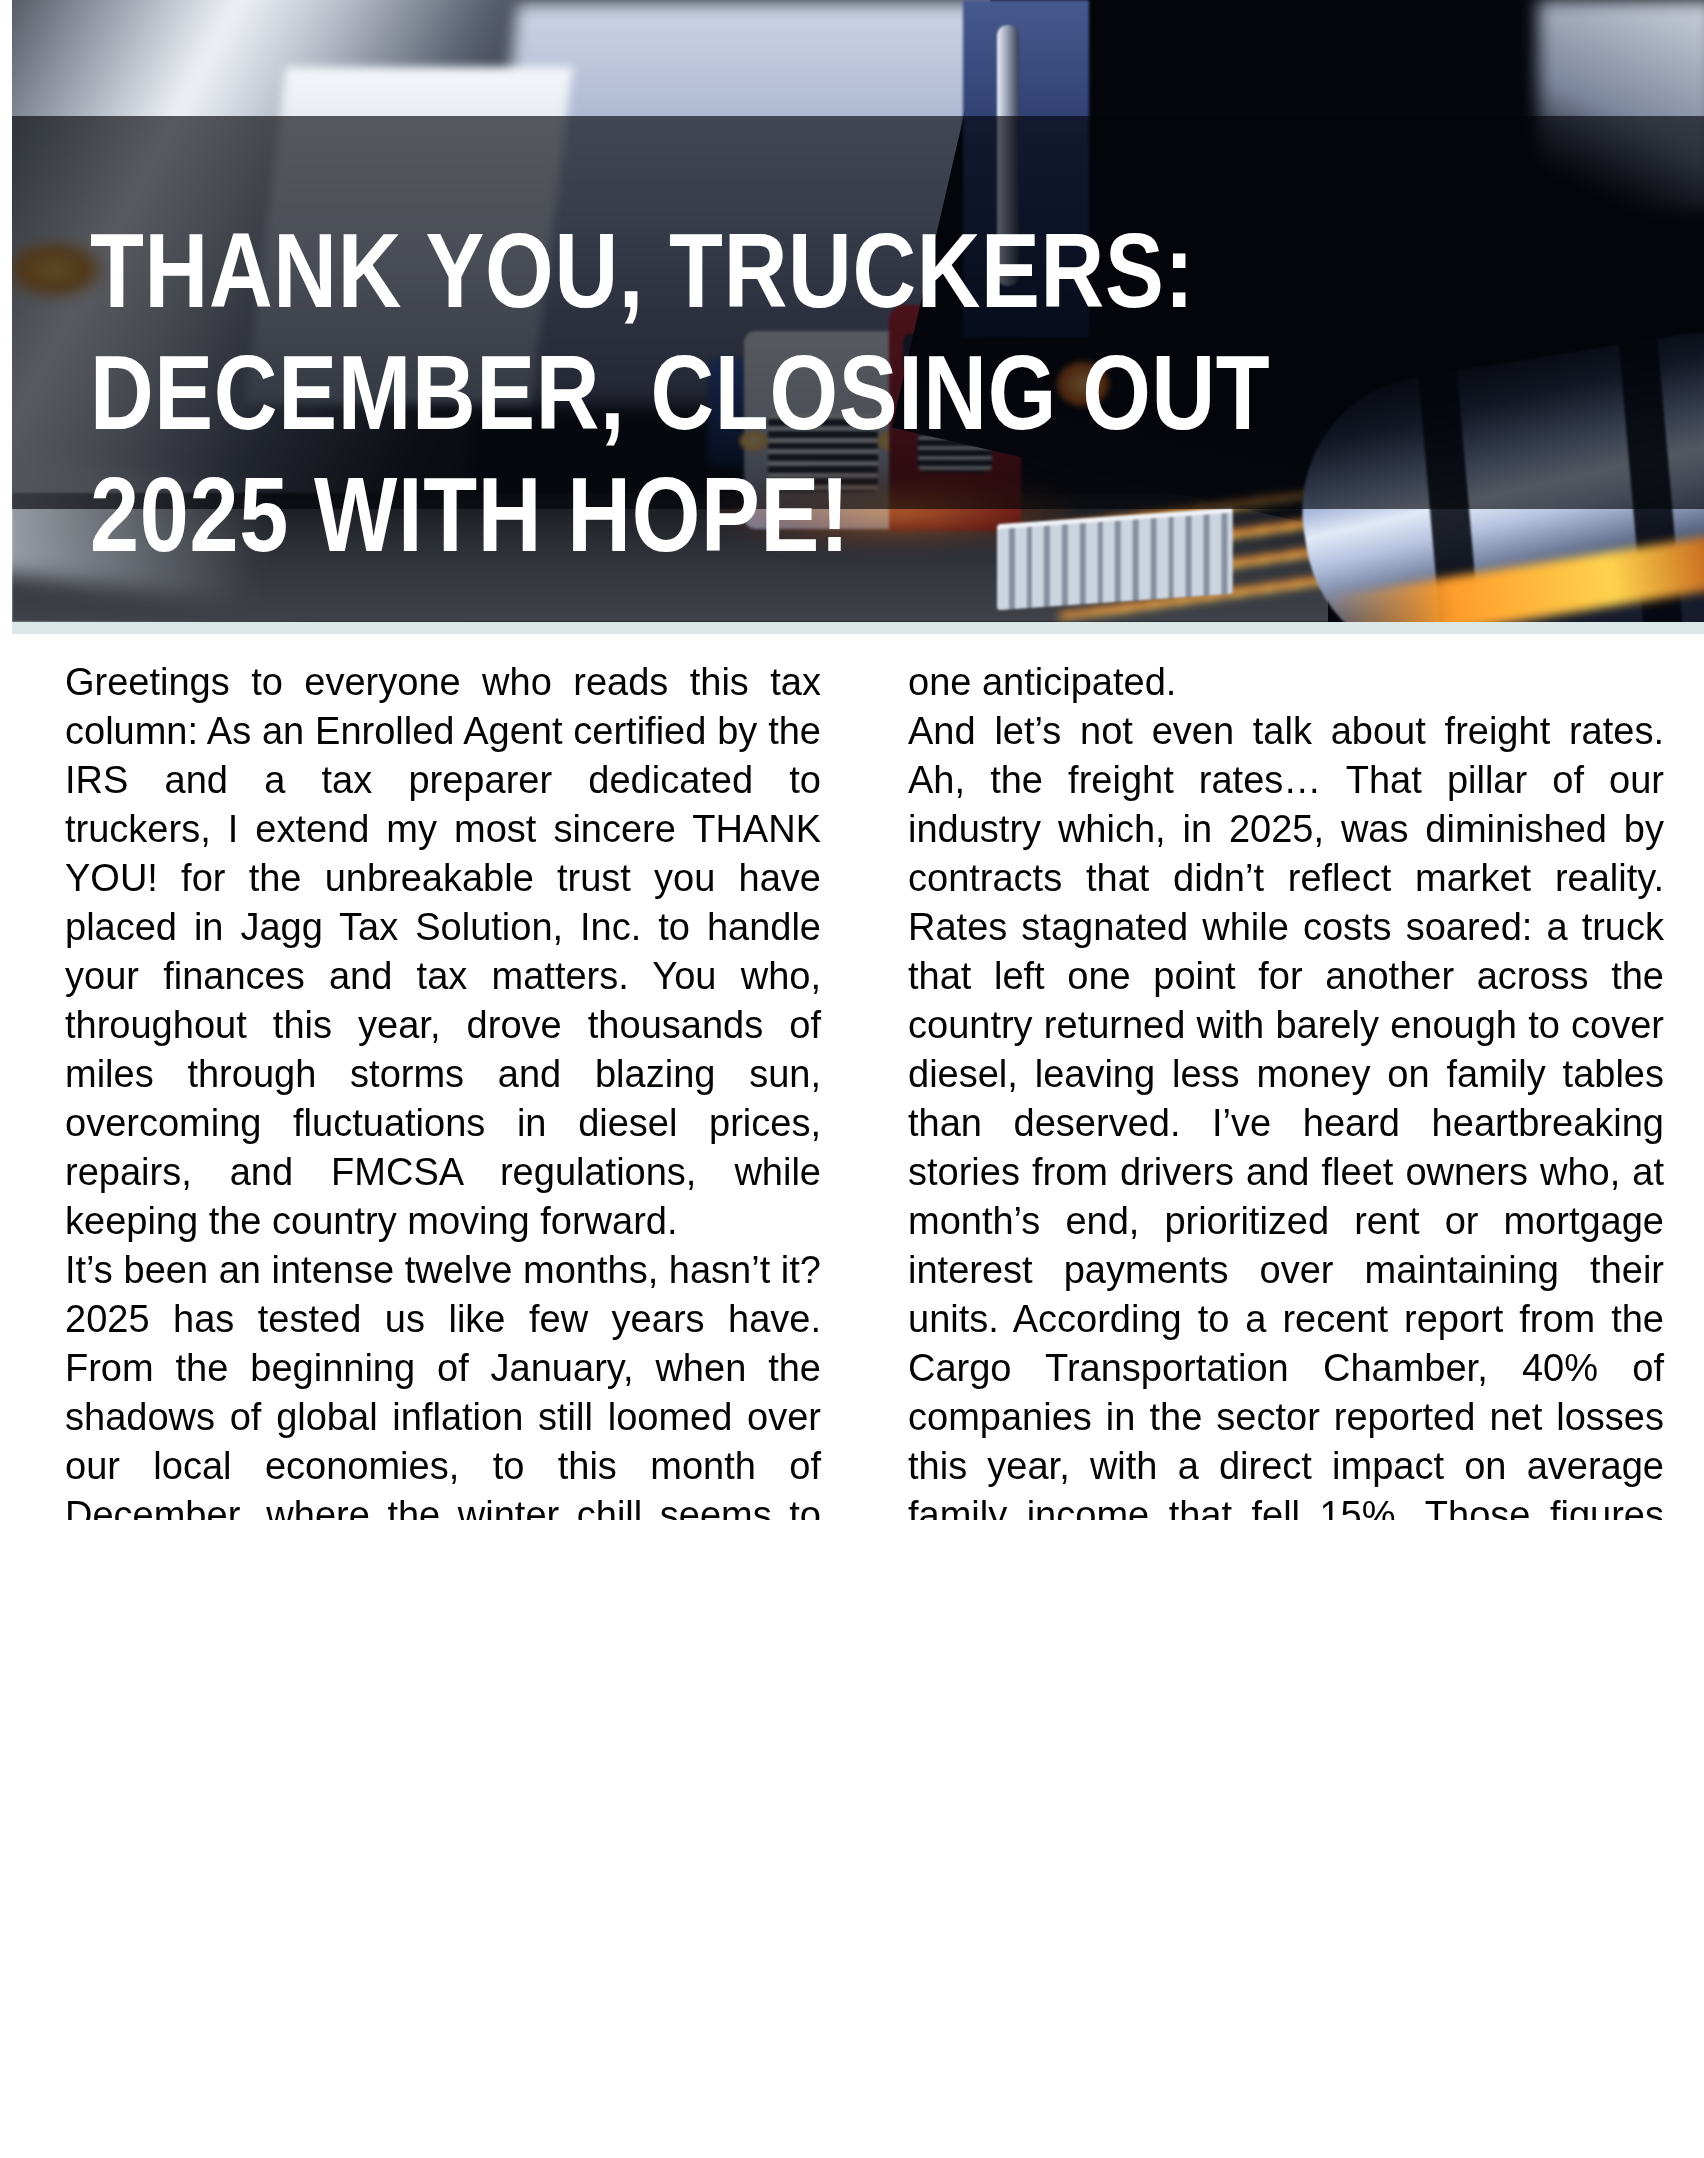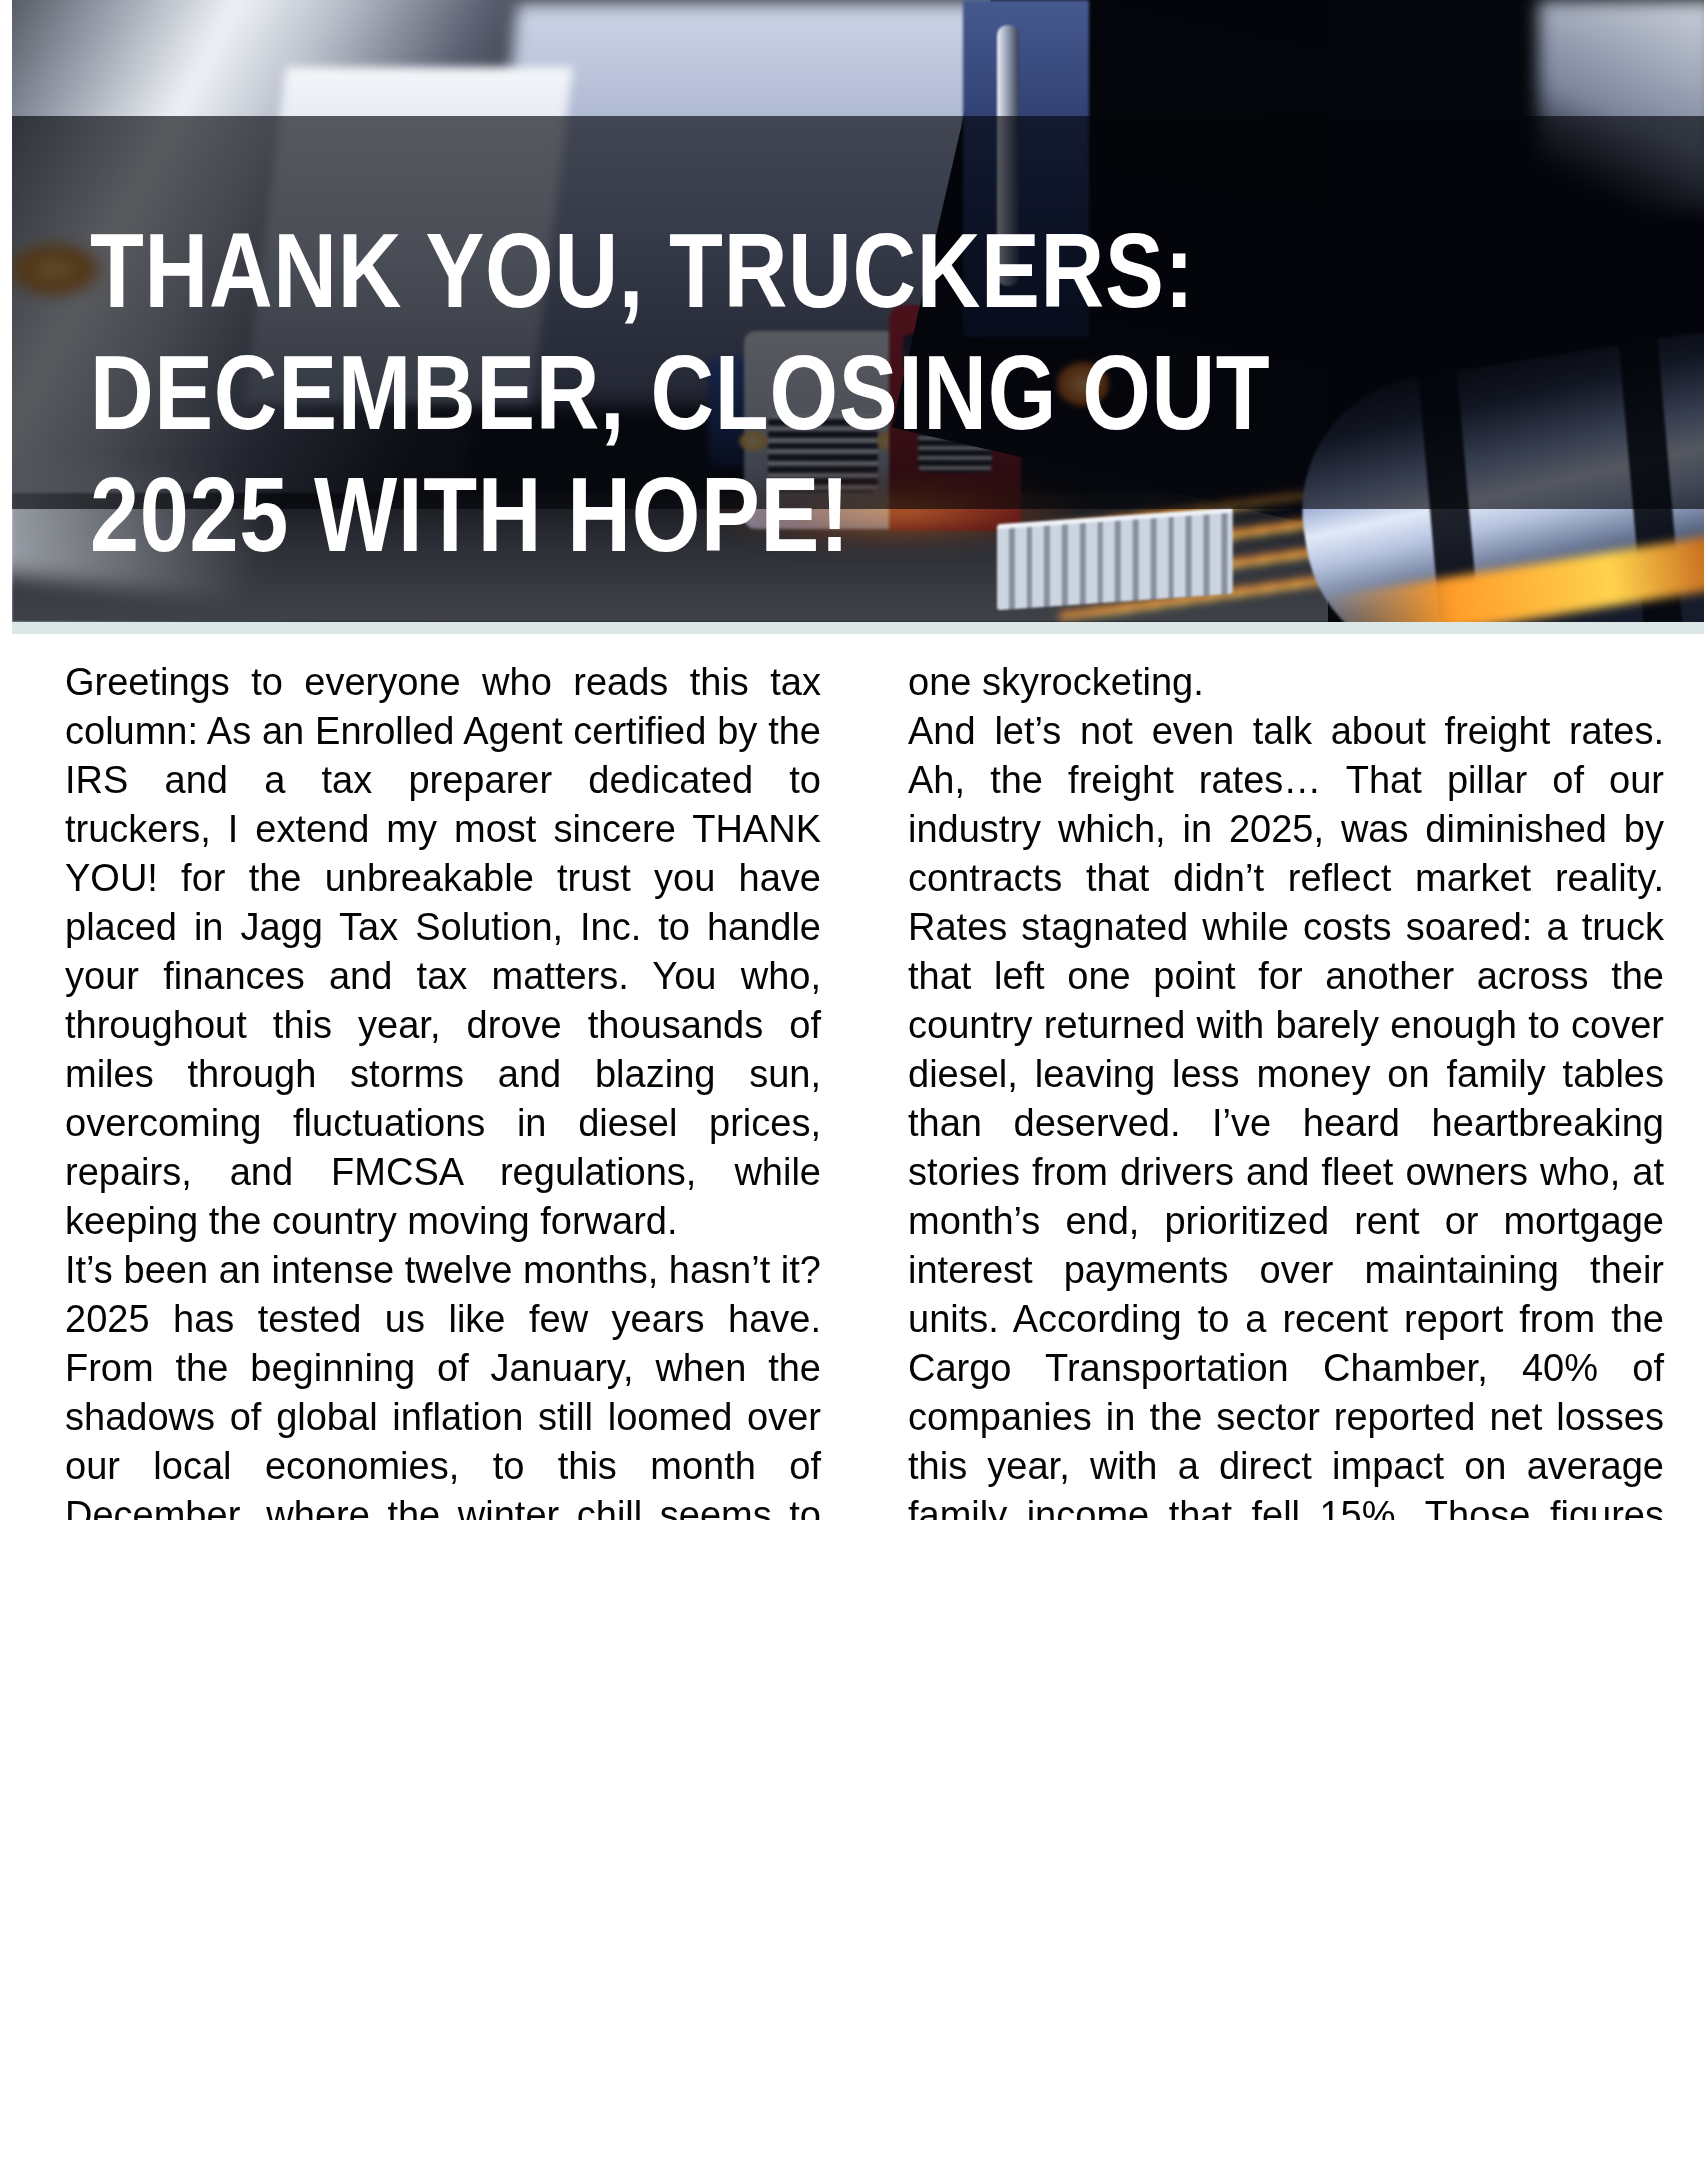--- a/index.html
+++ b/index.html
@@ -134,19 +134,19 @@
       <span class="line">2025 WITH HOPE!</span>
     </h1>
   </div>
 
   <div class="col col-left">
     <p>Greetings to everyone who reads this tax column: As an Enrolled Agent certified by the IRS and a tax preparer dedicated to truckers, I extend my most sincere THANK YOU! for the unbreakable trust you have placed in Jagg Tax Solution, Inc. to handle your finances and tax matters. You who, throughout this year, drove thousands of miles through storms and blazing sun, overcoming fluctuations in diesel prices, repairs, and FMCSA regulations, while keeping the country moving forward.</p>
     <p class="force-justify">It’s been an intense twelve months, hasn’t it? 2025 has tested us like few years have. From the beginning of January, when the shadows of global inflation still loomed over our local economies, to this month of December, where the winter chill seems to reflect the weight of tough decisions made. As a business owner in the transportation and logistics sector—that invisible lung that keeps our nation’s supply chains beating—I’ve seen up close how skyrocketing operating costs have eroded margins that once seemed solid. Fuel, which rose an average of 25% during the year according to data from the National Institute of Statistics, didn’t just fill tanks—it emptied pockets. Vehicle parts, mandatory insurance, and tolls on congested routes became silent enemies, devouring budgets with a voracity no</p>
   </div>
 
   <div class="col col-right">
-    <p>one skyrocketing.</p>
+    <p>one anticipated.</p>
     <p>And let’s not even talk about freight rates. Ah, the freight rates… That pillar of our industry which, in 2025, was diminished by contracts that didn’t reflect market reality. Rates stagnated while costs soared: a truck that left one point for another across the country returned with barely enough to cover diesel, leaving less money on family tables than deserved. I’ve heard heartbreaking stories from drivers and fleet owners who, at month’s end, prioritized rent or mortgage interest payments over maintaining their units. According to a recent report from the Cargo Transportation Chamber, 40% of companies in the sector reported net losses this year, with a direct impact on average family income that fell 15%. Those figures aren’t just cold numbers; they’re tired faces, postponed dreams, and sleepless nights calculating how to stretch this month’s income until the next payment.</p>
 
   </div>
 
 </div>
 
 
 </body></html>

